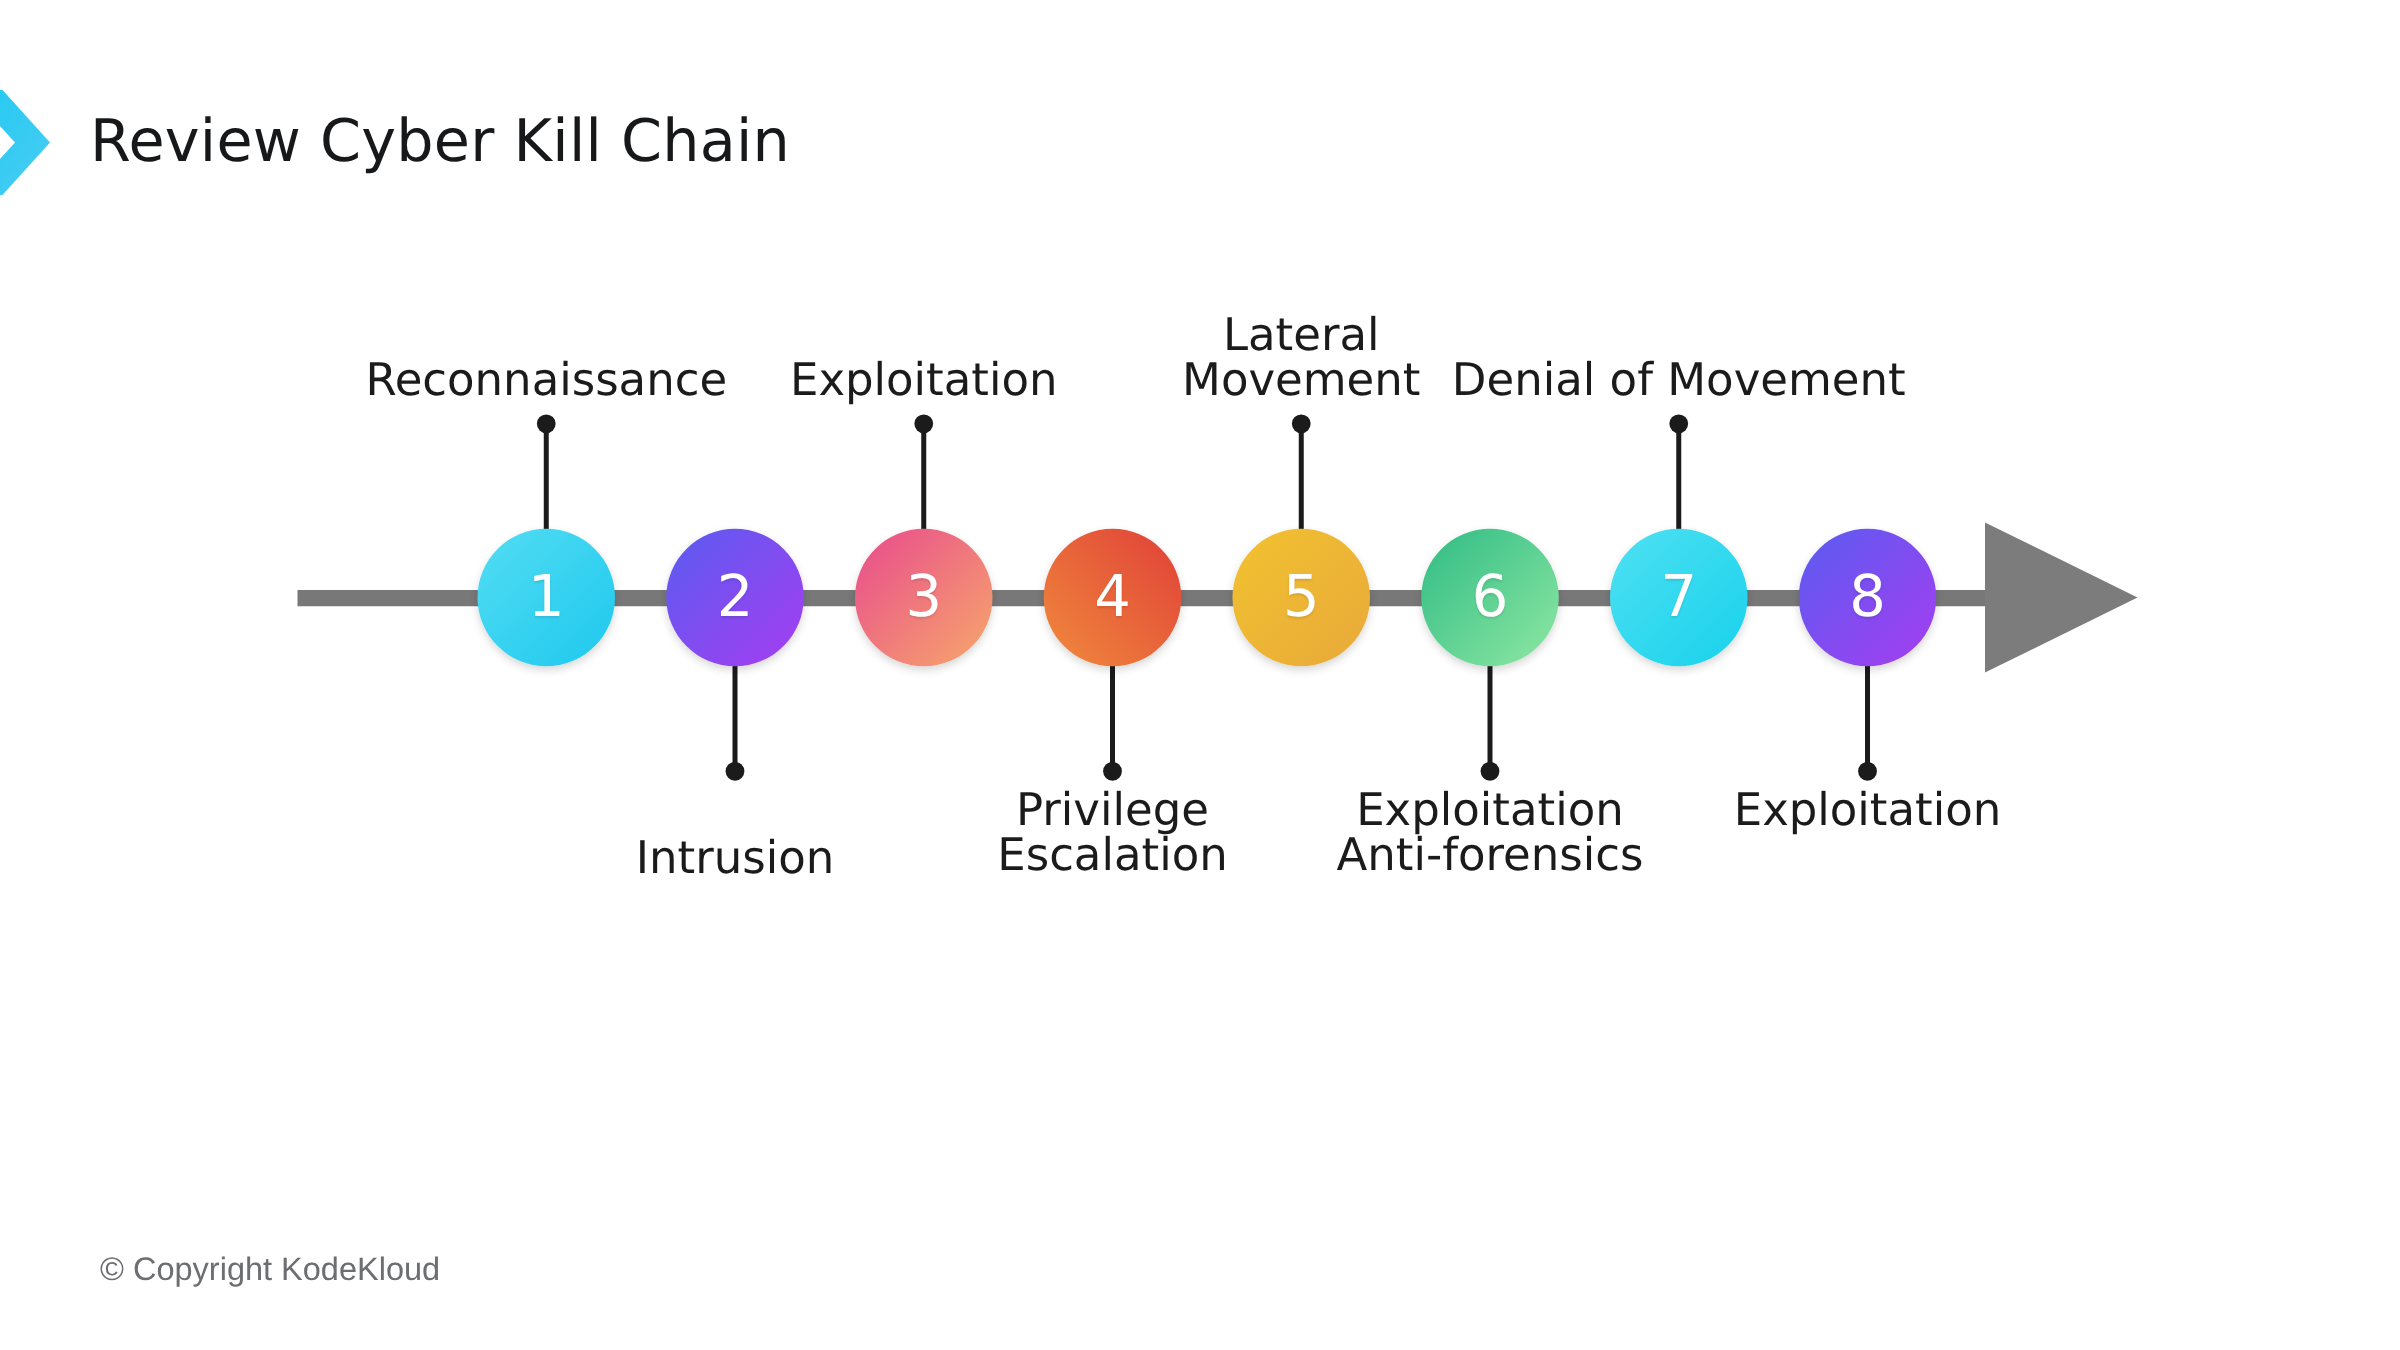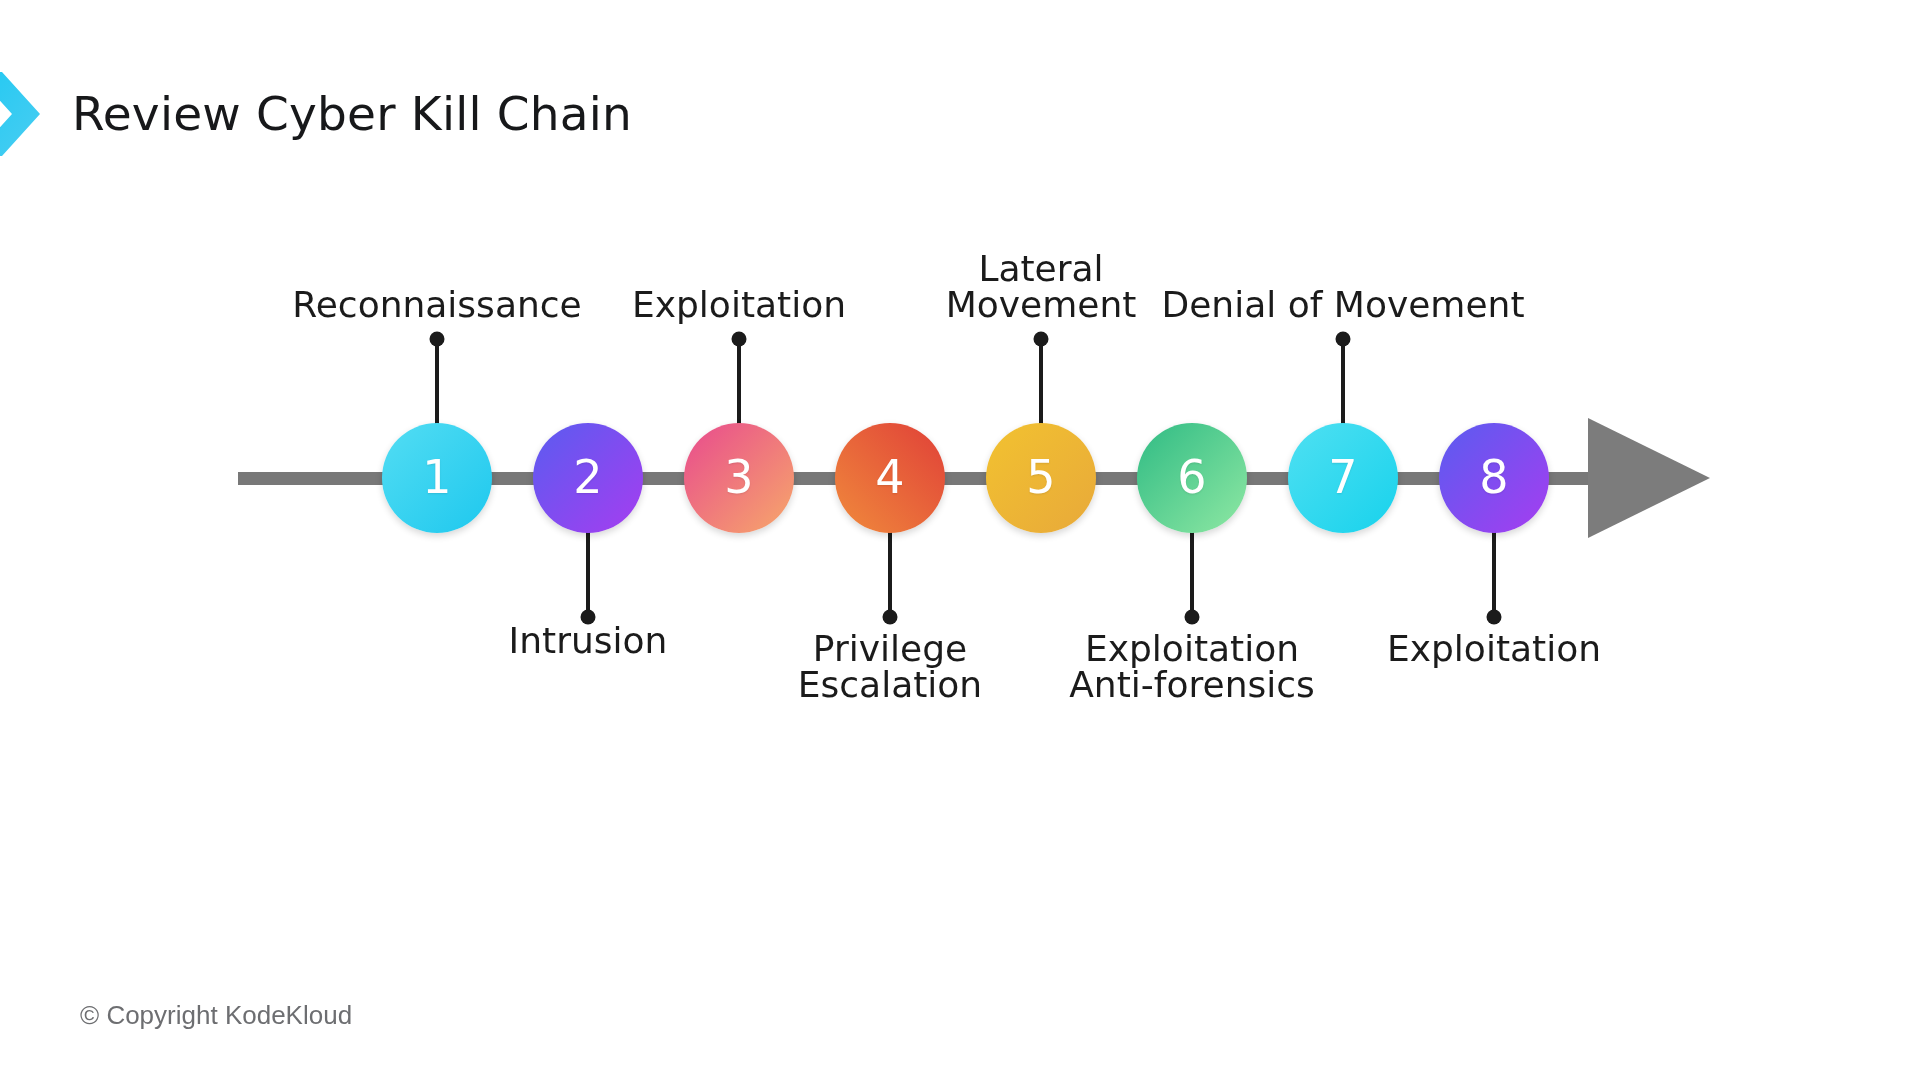--- a/index.html
+++ b/index.html
@@ -173,21 +173,21 @@
       </div>
       <div class="chain-node" style="left: 1288px; top: 423px; background: linear-gradient(135deg, rgb(79, 224, 242) 0%, rgb(24, 210, 236) 100%);">
         <span class="node-number">7</span>
       </div>
       <div class="chain-node" style="left: 1439px; top: 423px; background: linear-gradient(135deg, rgb(90, 92, 240) 0%, rgb(166, 61, 240) 100%);">
         <span class="node-number">8</span>
       </div>
     </div>
   <div id="labels-layer">
       <div class="stage-label above" style="left: 437px; top: 323px;">Reconnaissance</div>
-      <div class="stage-label below" style="left: 588px; top: 623px;">Intrusion</div>
+      <div class="stage-label below" style="left: 588px; top: 669px;">Intrusion</div>
       <div class="stage-label above" style="left: 739px; top: 323px;">Exploitation</div>
       <div class="stage-label below" style="left: 890px; top: 631px;">Privilege
 Escalation</div>
       <div class="stage-label above" style="left: 1041px; top: 323px;">Lateral
 Movement</div>
       <div class="stage-label below" style="left: 1192px; top: 631px;">Exploitation
 Anti-forensics</div>
       <div class="stage-label above" style="left: 1343px; top: 323px;">Denial of Movement</div>
       <div class="stage-label below" style="left: 1494px; top: 631px;">Exploitation</div>
     </div>

